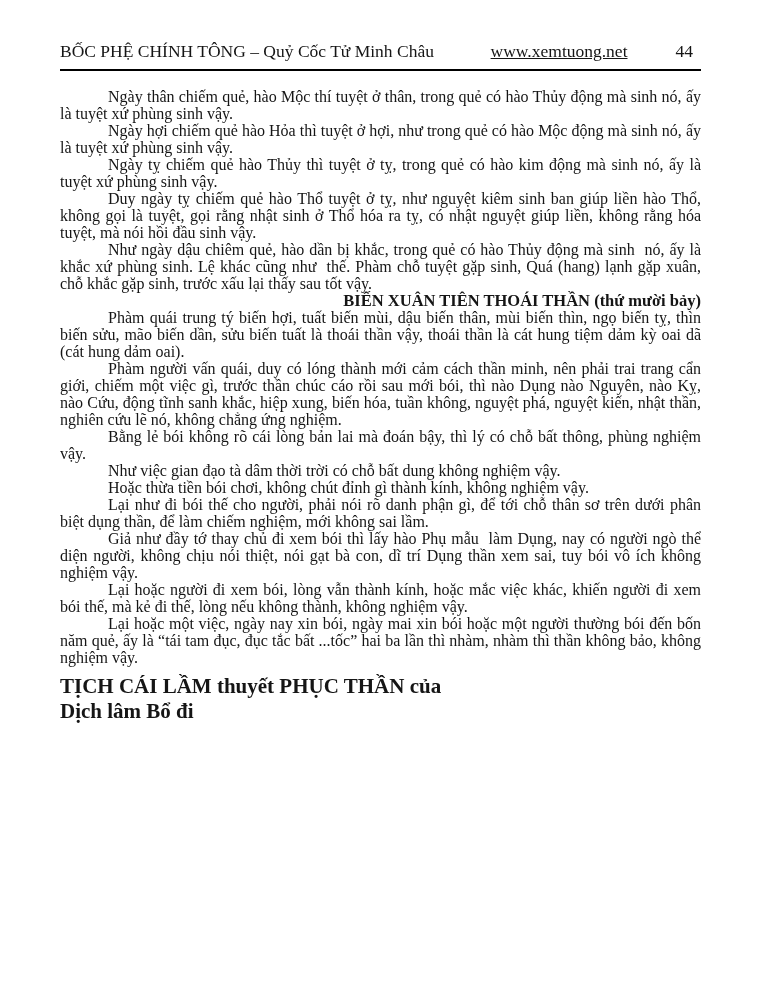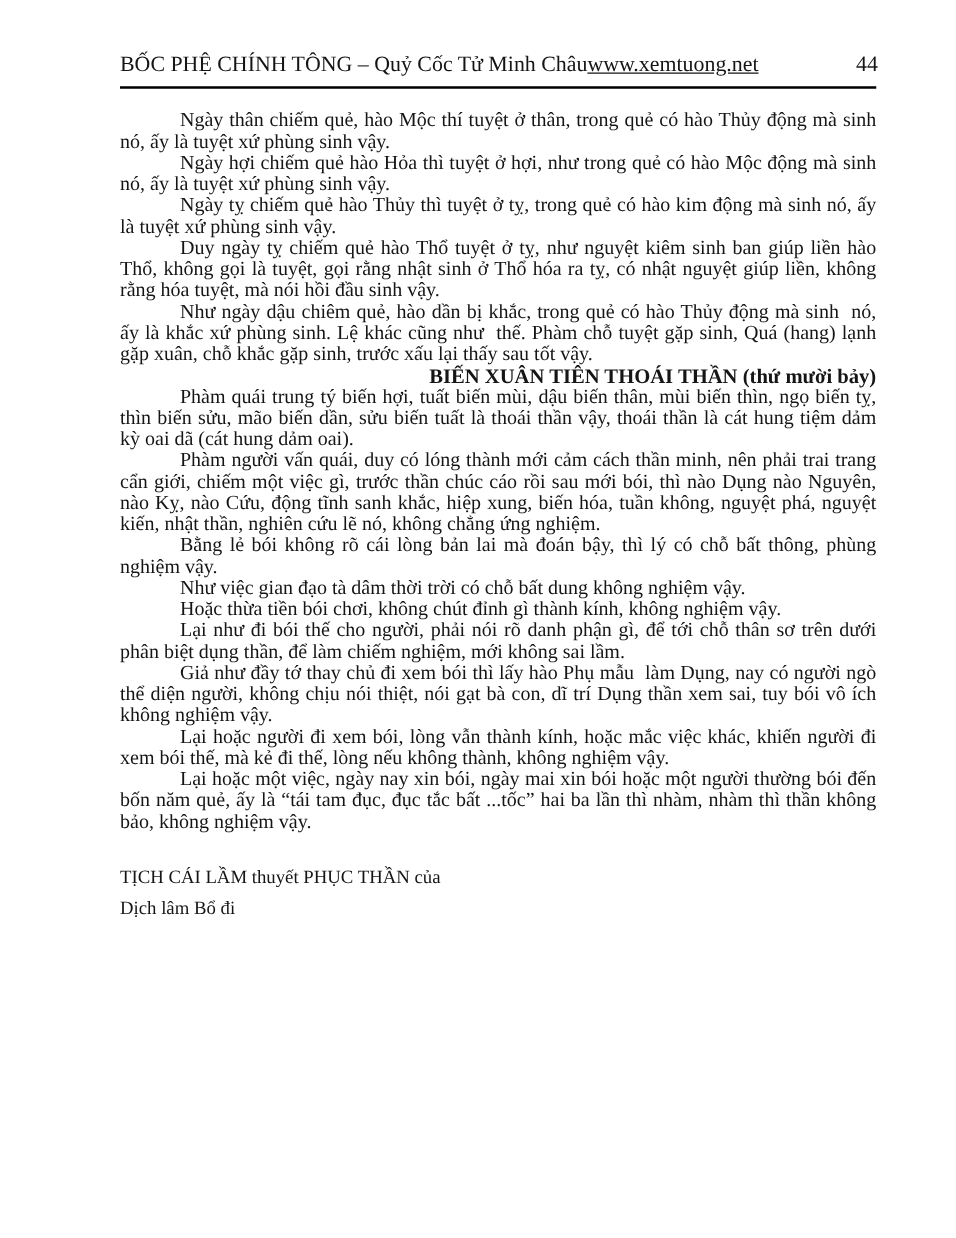--- a/index.html
+++ b/index.html
@@ -8,34 +8,34 @@
     height: 990px;
     background: #ffffff;
     color: #151515;
     font-family: "Liberation Serif", serif;
     overflow: hidden;
   }
   .page {
     box-sizing: border-box;
     width: 765px;
     height: 990px;
-    padding: 40px 64px 0 96px;
+    padding: 40px 64px 0 60px;
     background: #ffffff;
   }
   .header-row {
     display: flex;
     align-items: baseline;
     font-size: 17.5px;
     line-height: 22px;
     white-space: nowrap;
   }
   .header-title { flex: 1 1 auto; }
   .header-url {
     text-decoration: underline;
-    margin-right: 78px;
+    margin-right: 48px;
     color: #151515;
   }
   .header-pagenum { margin-right: 8px; }
   .header-rule {
     border: none;
     border-top: 2px solid #000;
     margin: 7px 0 0 0;
   }
   .body-text {
     margin-top: 17px;
@@ -50,23 +50,23 @@
   }
   .body-text .section-heading {
     margin: 0;
     font-size: 16.5px;
     font-weight: bold;
     text-indent: 0;
     text-align: right;
     white-space: normal;
   }
   .footer-heading {
-    margin-top: 24px;
-    font-size: 15px;
-    font-weight: normal;
+    margin-top: 8px;
+    font-size: 21px;
+    font-weight: bold;
     line-height: 25px;
   }
   .footer-heading div { margin: 0; }
 </style>
 </head>
 <body>
 
 <div class="page">
 
   <div class="header-row">

